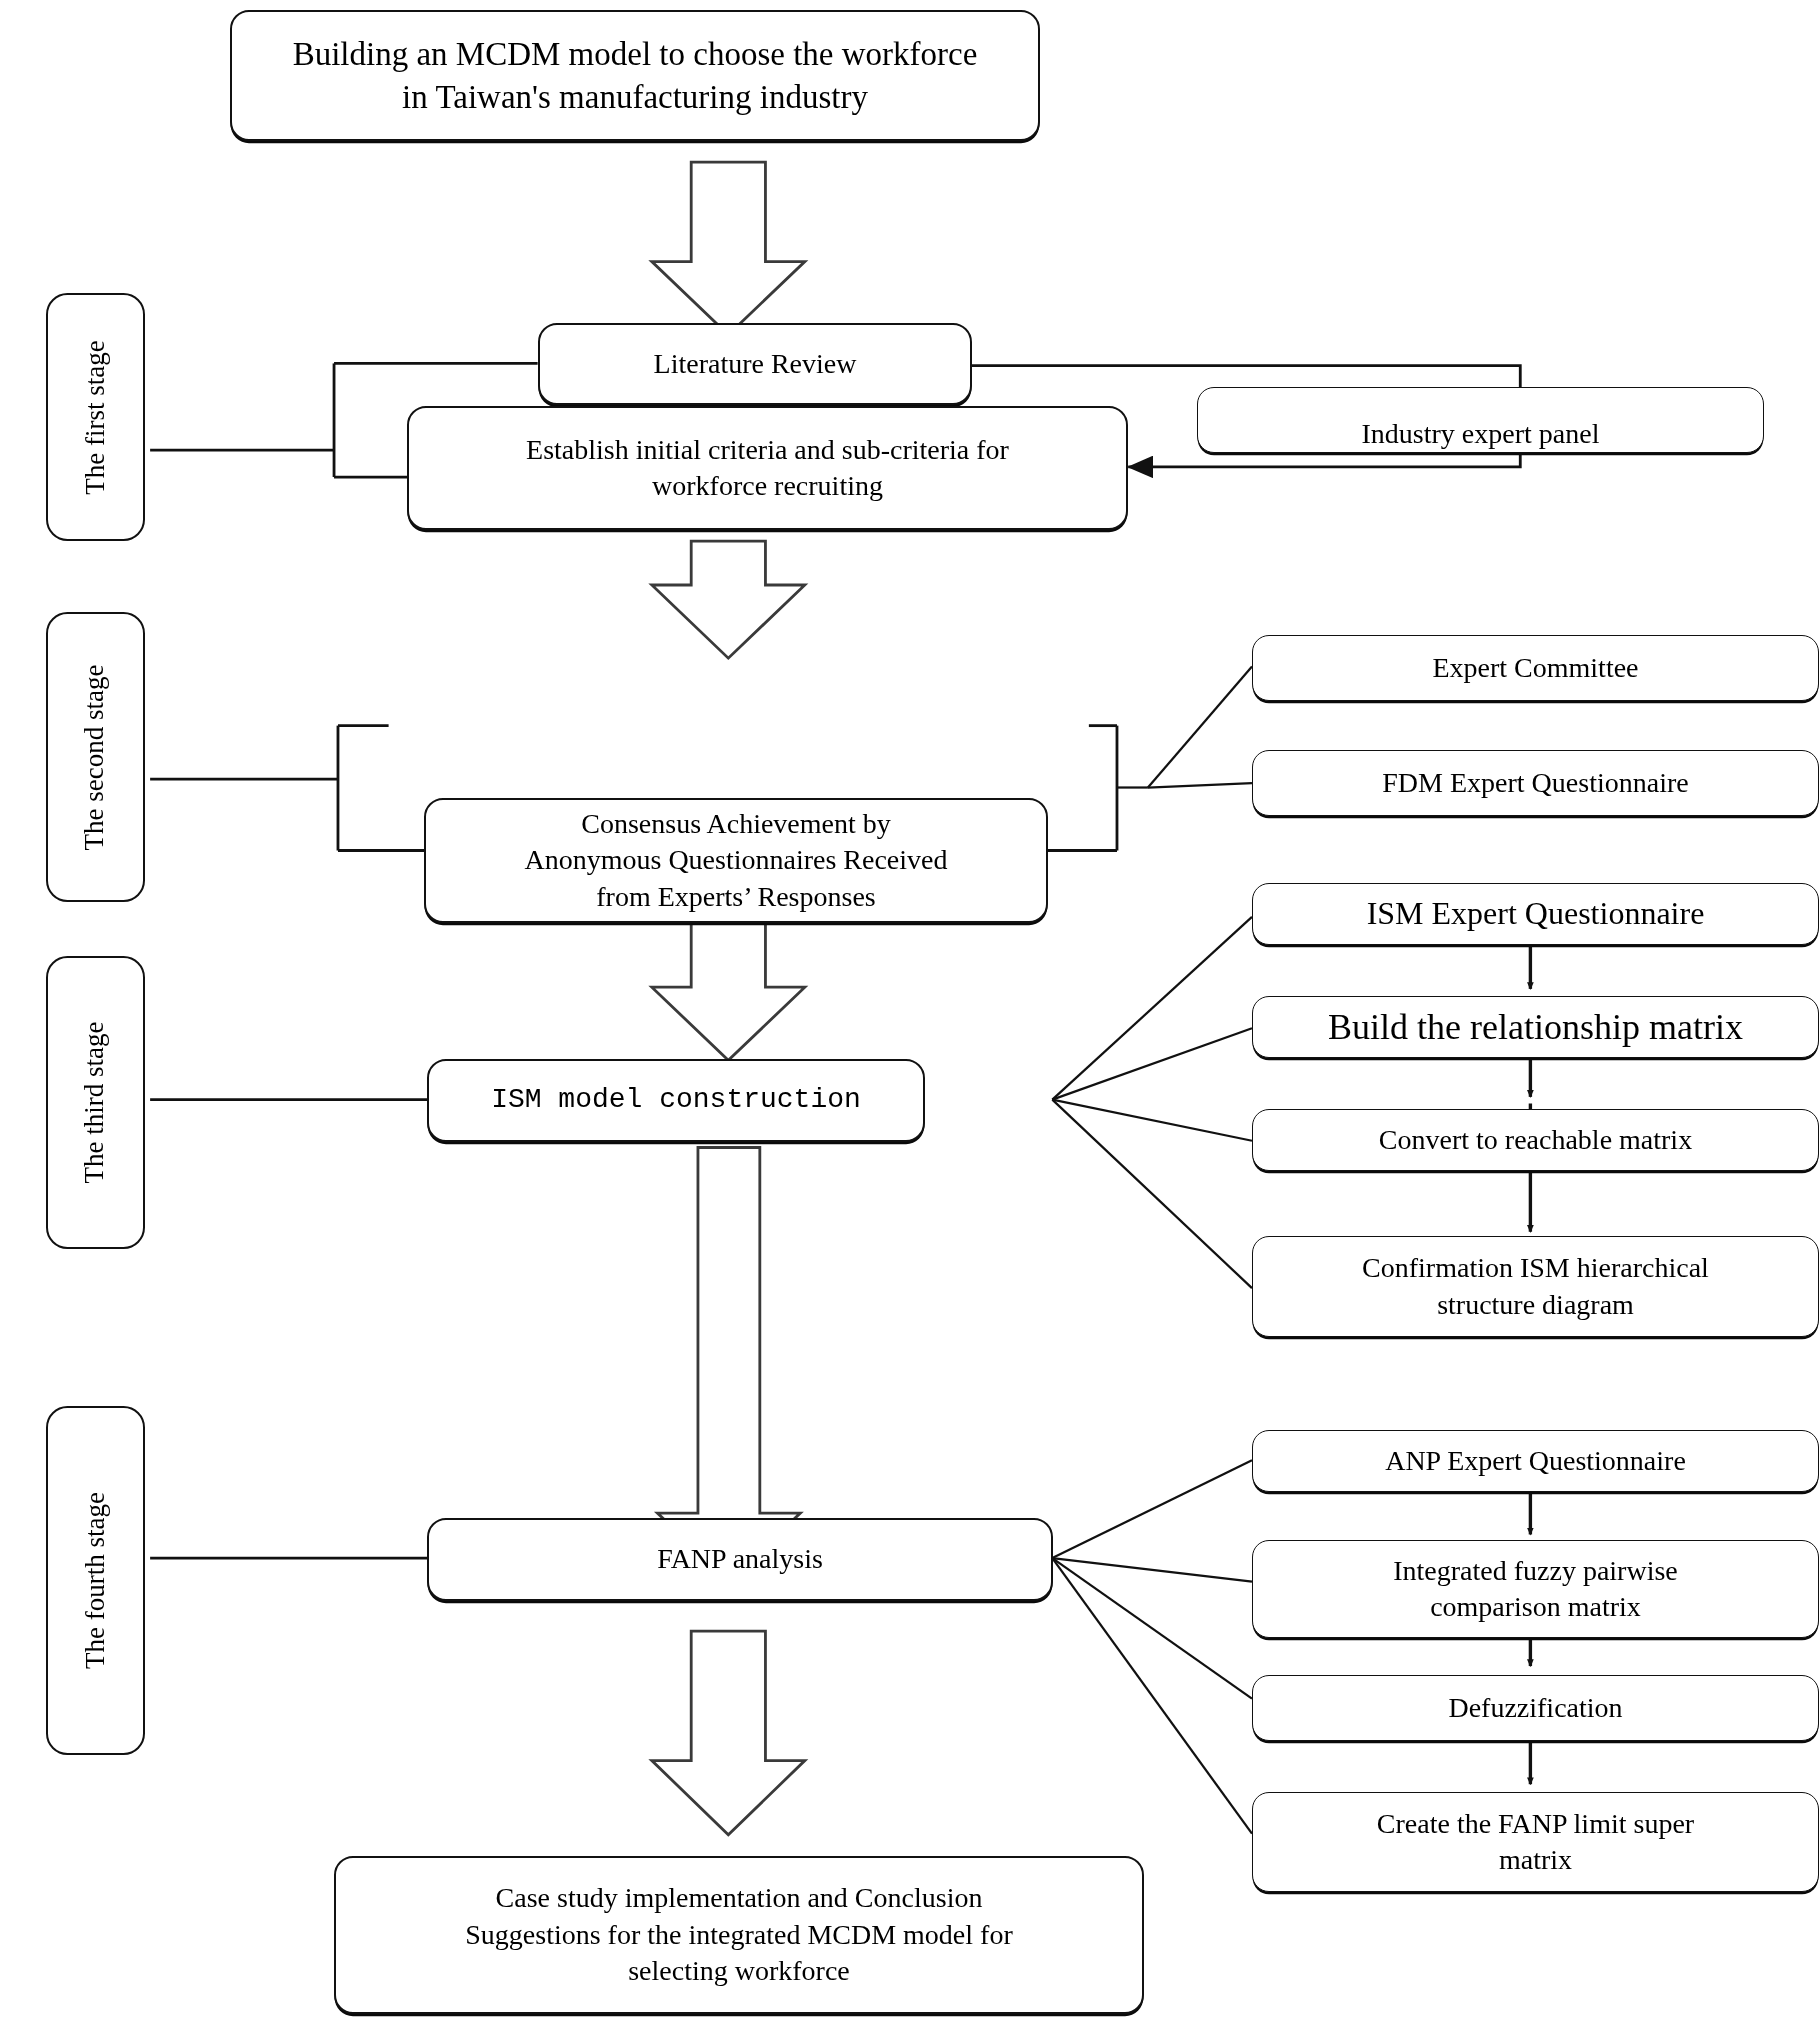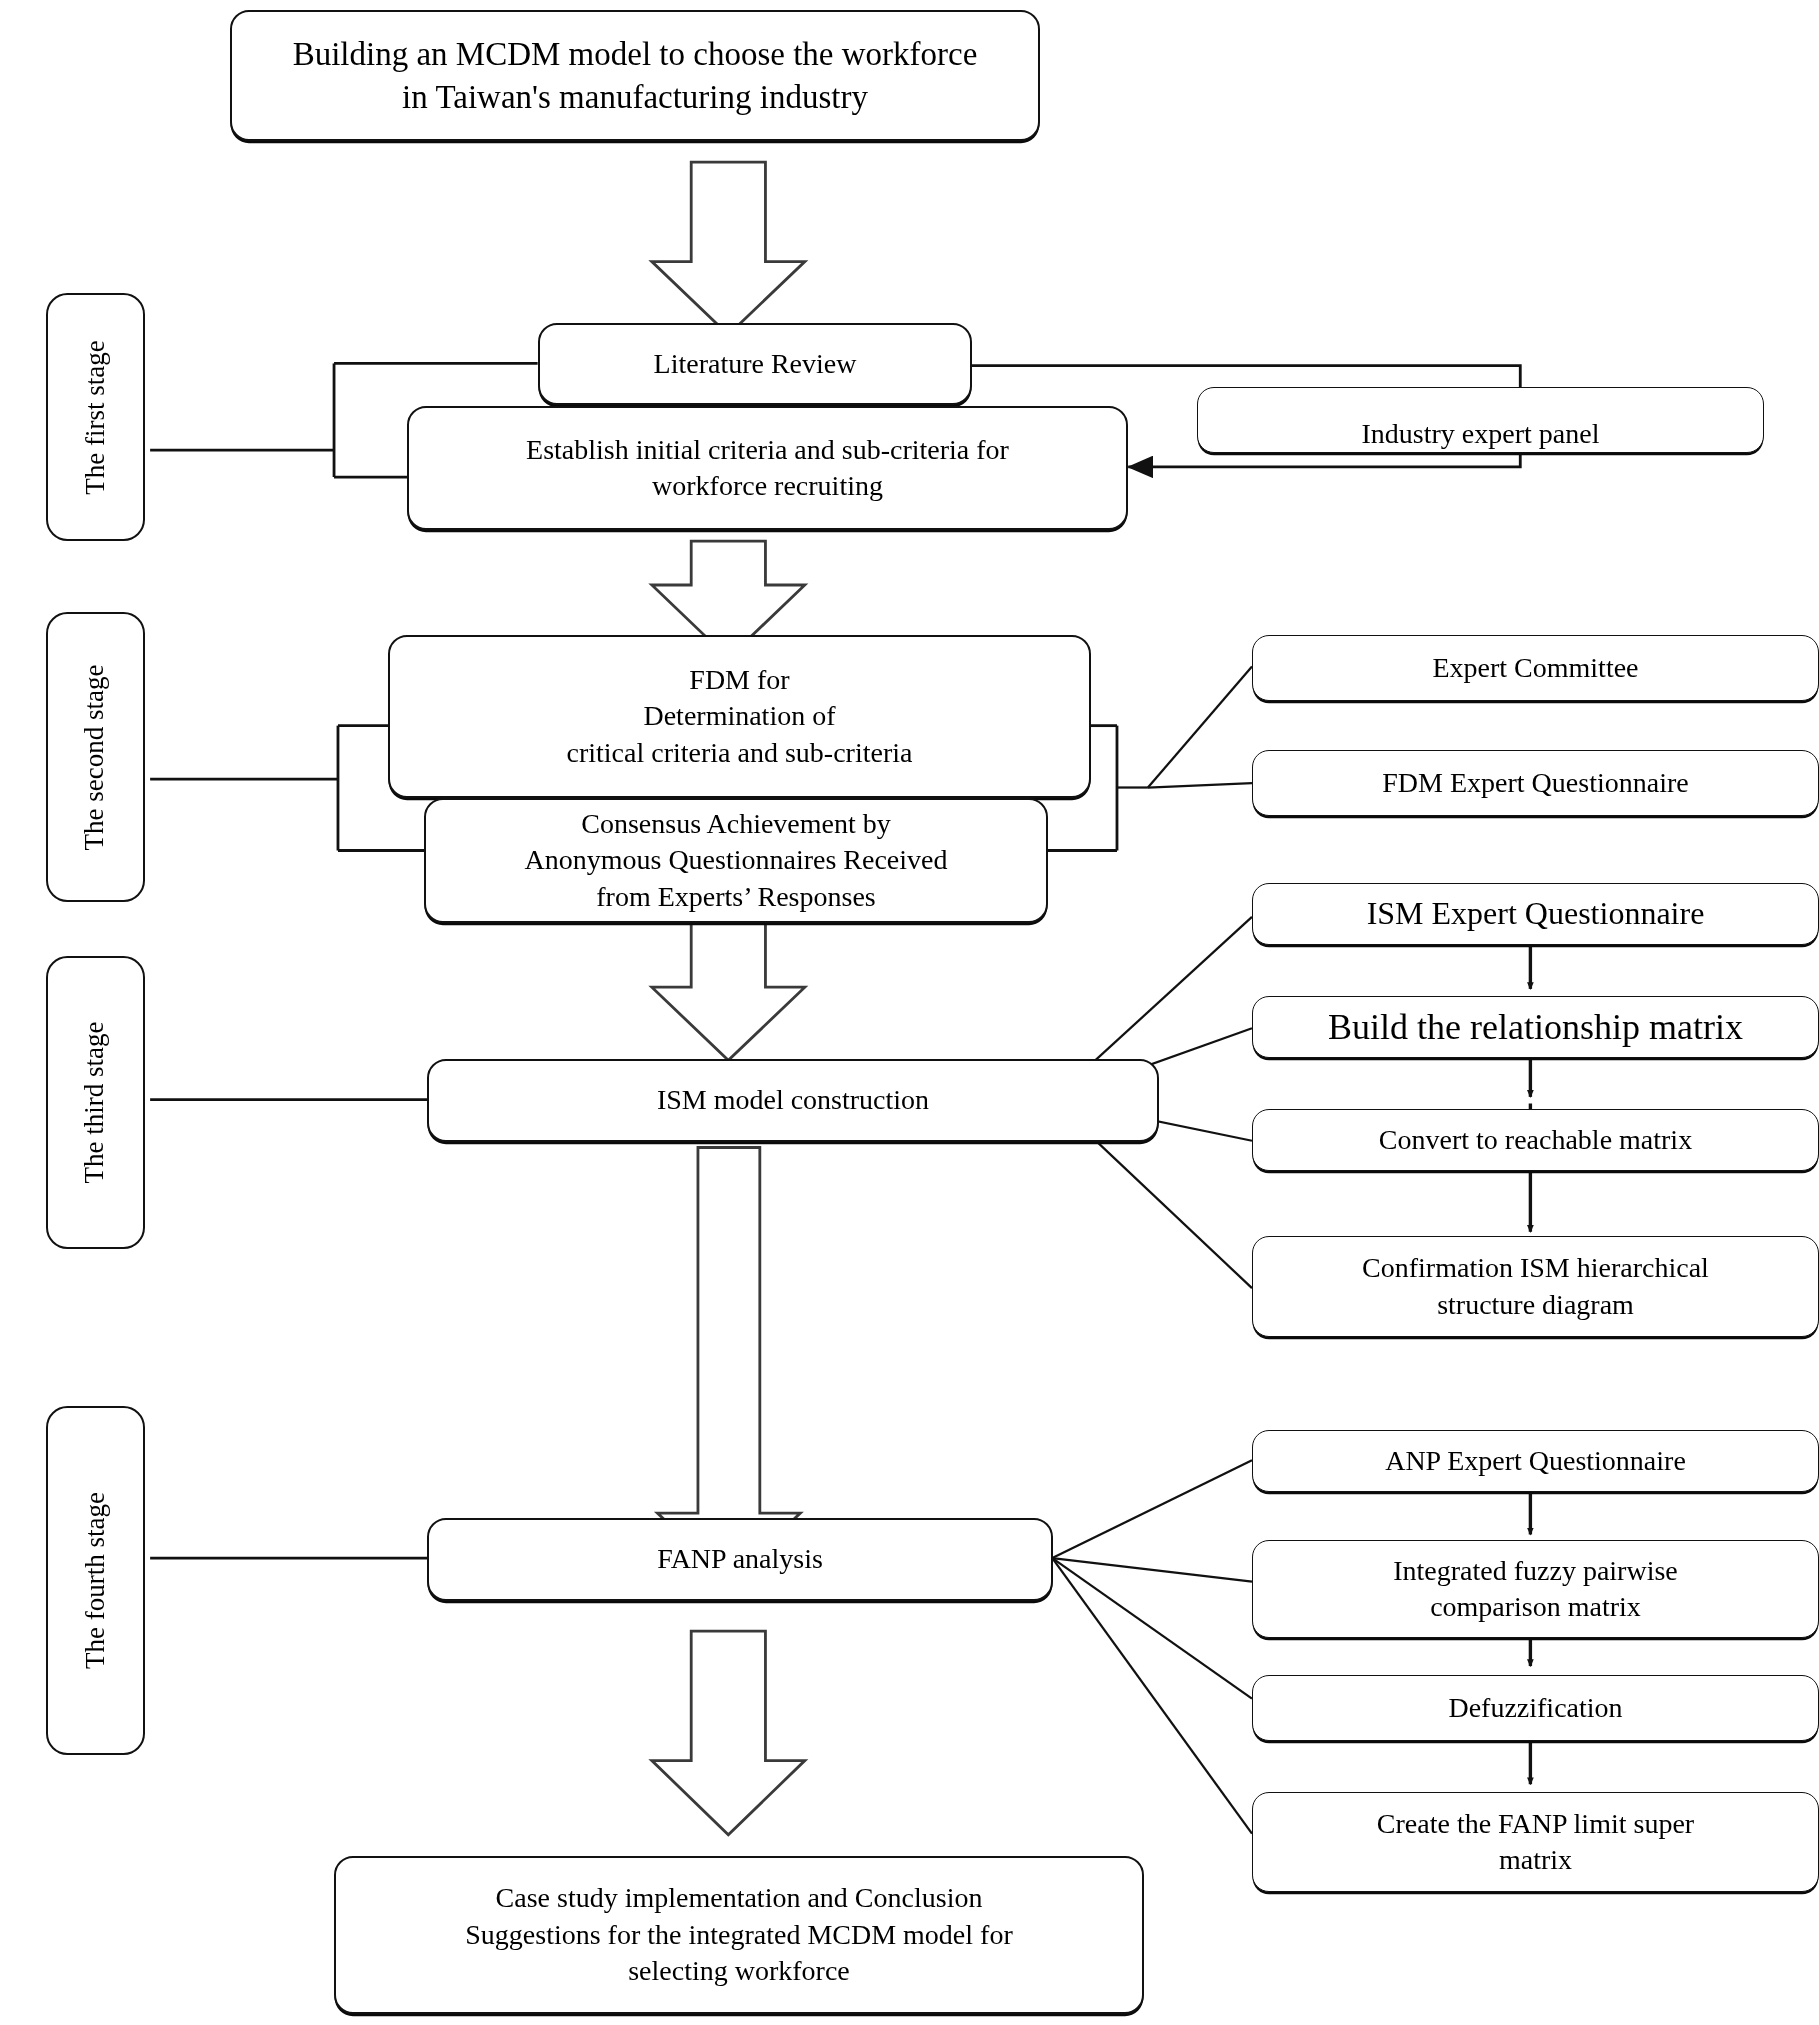--- a/index.html
+++ b/index.html
@@ -116,41 +116,36 @@
 
   <div class="node" style="left:384px;top:406px;width:721px;height:124px;font-size:28px;">
     <span class="txt">Establish initial criteria and sub-criteria for
 workforce recruiting</span>
   </div>
 
   <div class="node thin" style="left:1174px;top:387px;width:567px;height:66px;font-size:28px;align-items:flex-end;">
     <span class="txt">Industry expert panel</span>
   </div>
 
-  <div class="node" style="left:365px;top:635px;width:703px;height:163px;font-size:28px;">
-    <span class="txt">FDM for
-Determination of
-critical criteria and sub-criteria</span>
-  </div>
 
   <div class="node" style="left:401px;top:798px;width:624px;height:125px;font-size:28px;">
     <span class="txt">Consensus Achievement by
 Anonymous Questionnaires Received
 from Experts’ Responses</span>
   </div>
 
   <div class="node thin" style="left:1229px;top:635px;width:567px;height:66px;font-size:28px;">
     <span class="txt">Expert Committee</span>
   </div>
 
   <div class="node thin" style="left:1229px;top:750px;width:567px;height:66px;font-size:28px;">
     <span class="txt">FDM Expert Questionnaire</span>
   </div>
 
-  <div class="node" style="left:404px;top:1059px;width:732px;height:83px;font-size:28px;">
+  <div class="node" style="left:404px;top:1059px;width:498px;height:83px;font-size:28px;font-family:Liberation Mono, monospace;">
     <span class="txt">ISM model construction</span>
   </div>
 
   <div class="node thin" style="left:1229px;top:883px;width:567px;height:62px;font-size:32px;">
     <span class="txt">ISM Expert Questionnaire</span>
   </div>
 
   <div class="node thin" style="left:1229px;top:996px;width:567px;height:62px;font-size:36px;">
     <span class="txt">Build the relationship matrix</span>
   </div>

